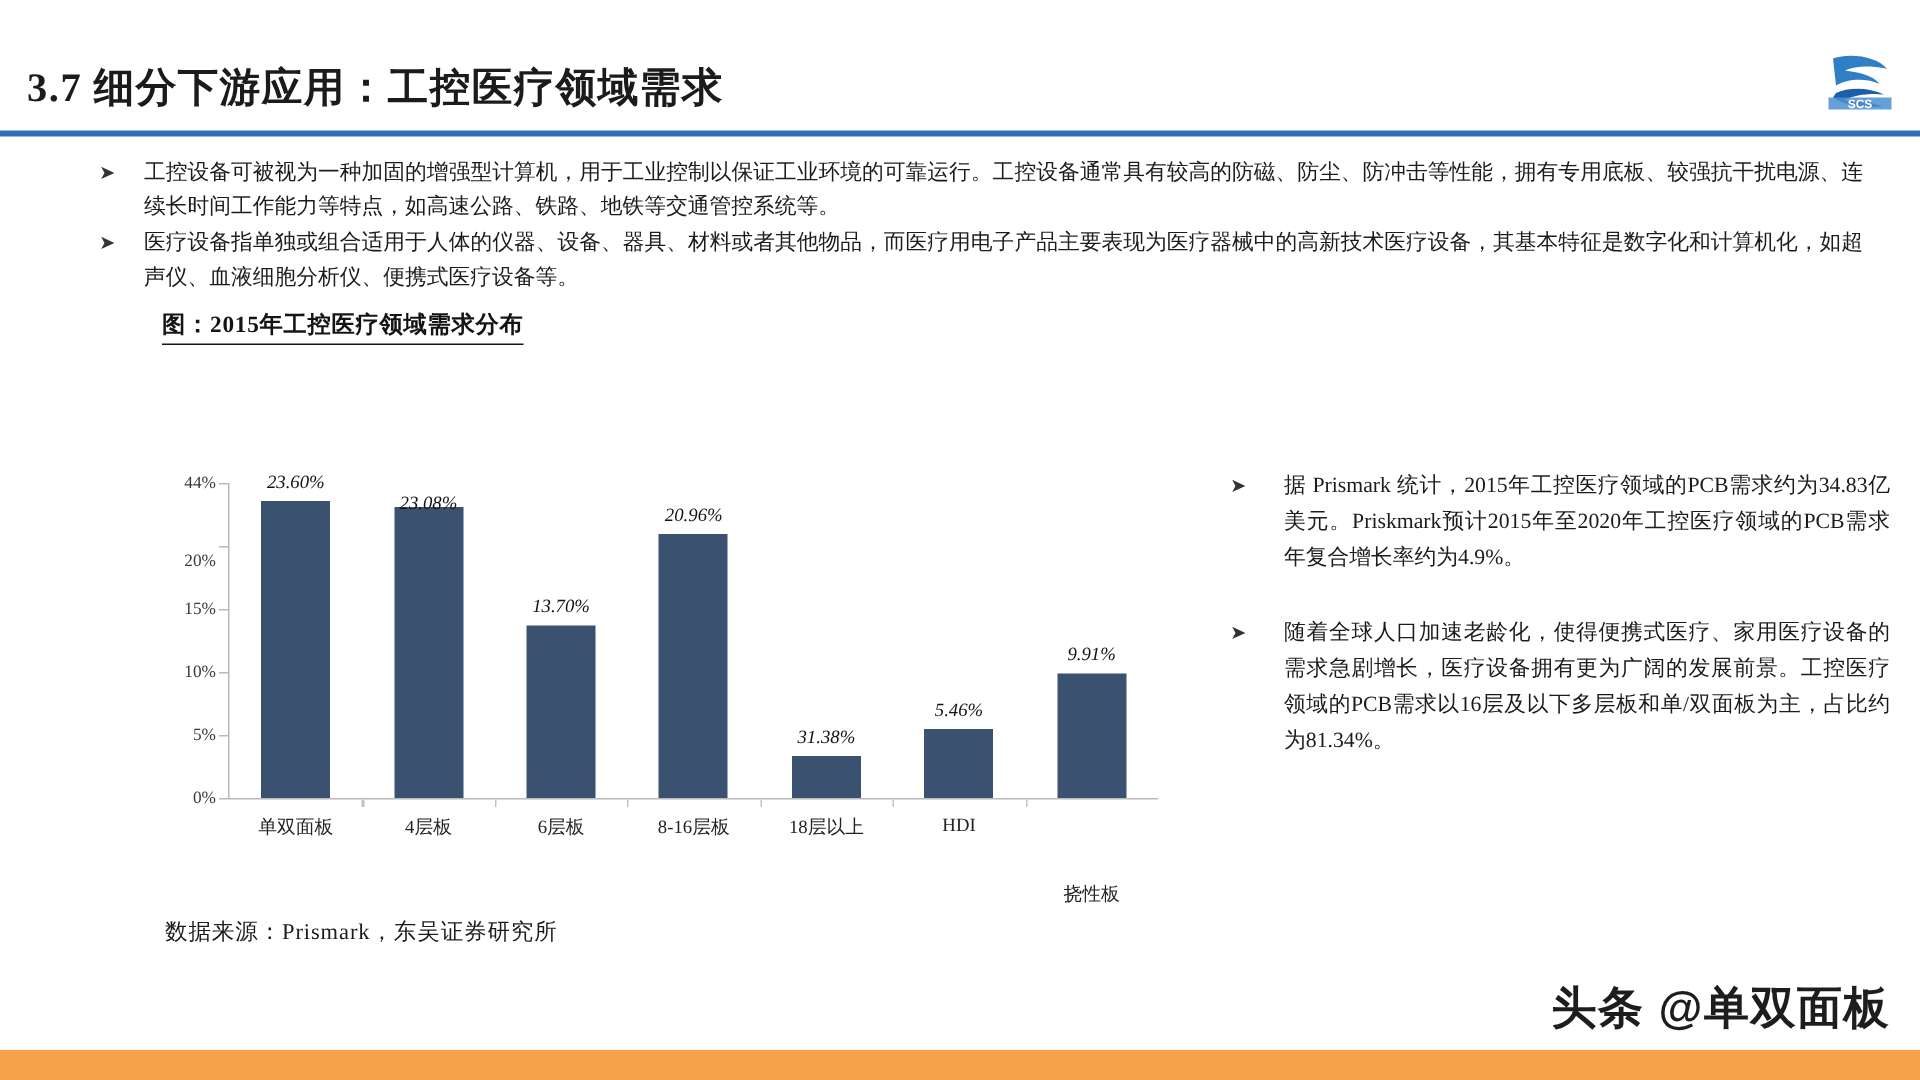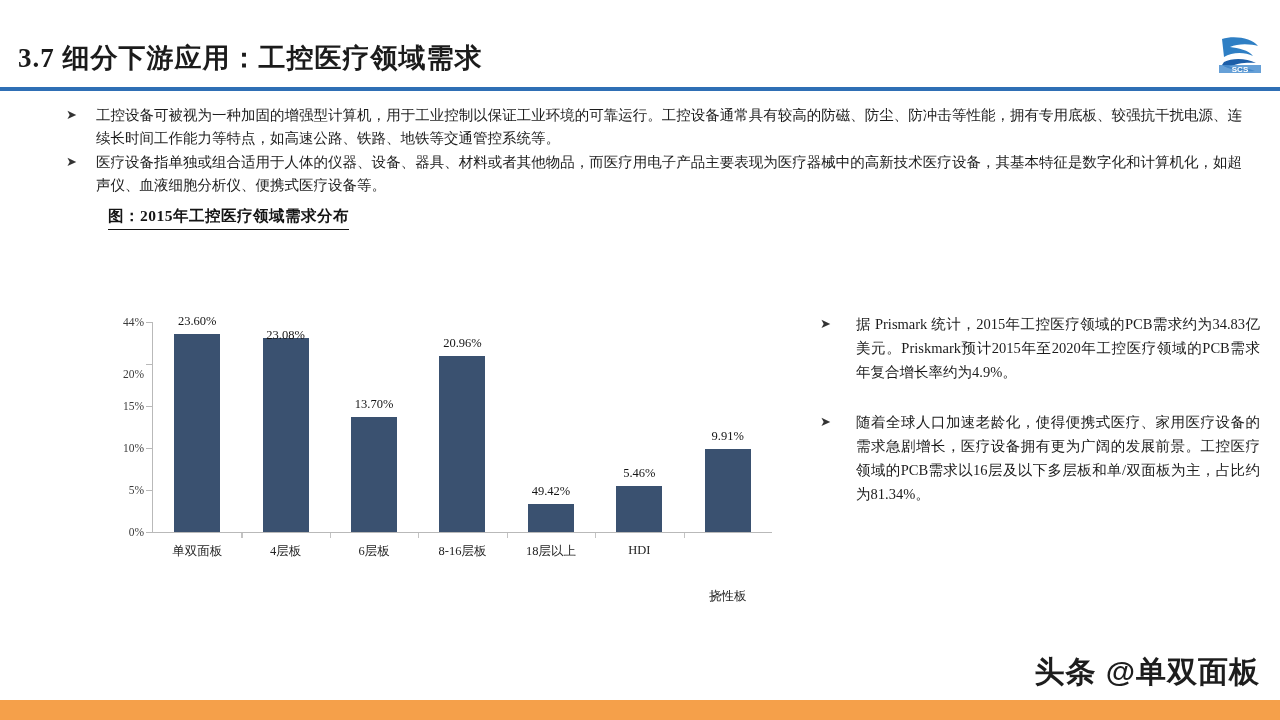--- a/index.html
+++ b/index.html
@@ -184,20 +184,21 @@
     position: absolute;
     left: 53px;
     top: 22px;
     width: 619px;
     height: 210px;
   }
   .bar-slot {
     position: absolute;
     bottom: 0;
     height: 210px;
+    font-style: italic;
   }
   .bar-rect {
     position: absolute;
     bottom: 0;
     left: 50%;
     transform: translateX(-50%);
     width: 46px;
     background: #3a5170;
   }
   .bar-value-label {
@@ -339,21 +340,21 @@
         <div class="bar-slot" style="left: 176.857px; width: 88.4286px;">
           <div class="bar-rect" style="height: 115.08px; background: rgb(58, 81, 112);"></div>
           <div class="bar-value-label" style="bottom: 120.08px;">13.70%</div>
         </div>
         <div class="bar-slot" style="left: 265.286px; width: 88.4286px;">
           <div class="bar-rect" style="height: 176.064px; background: rgb(58, 81, 112);"></div>
           <div class="bar-value-label" style="bottom: 181.064px;">20.96%</div>
         </div>
         <div class="bar-slot" style="left: 353.714px; width: 88.4286px;">
           <div class="bar-rect" style="height: 27.72px; background: rgb(58, 81, 112);"></div>
-          <div class="bar-value-label" style="bottom: 32.72px;">49.42%</div>
+          <div class="bar-value-label" style="bottom: 32.72px;">31.38%</div>
         </div>
         <div class="bar-slot" style="left: 442.143px; width: 88.4286px;">
           <div class="bar-rect" style="height: 45.864px; background: rgb(58, 81, 112);"></div>
           <div class="bar-value-label" style="bottom: 50.864px;">5.46%</div>
         </div>
         <div class="bar-slot" style="left: 530.571px; width: 88.4286px;">
           <div class="bar-rect" style="height: 83.244px; background: rgb(58, 81, 112);"></div>
           <div class="bar-value-label" style="bottom: 88.244px;">9.91%</div>
         </div>
       </div>
@@ -372,20 +373,21 @@
       <div class="y-tick-mark" style="top: 106px;"></div>
       <div class="y-tick-mark" style="top: 64px;"></div>
       <div class="y-tick-mark" style="top: 22px;"></div>
       <div class="x-tick-mark" style="left: 141.429px;"></div>
       <div class="x-tick-mark" style="left: 229.857px;"></div>
       <div class="x-tick-mark" style="left: 318.286px;"></div>
       <div class="x-tick-mark" style="left: 406.714px;"></div>
       <div class="x-tick-mark" style="left: 495.143px;"></div>
       <div class="x-tick-mark" style="left: 583.571px;"></div>
     </div>
+  <div id="chart-source">数据来源：Prismark，东吴证券研究所</div>
 </div>
 
 <div id="right-bullets">
   <div class="right-bullet-row">
     <div class="right-bullet-marker">➤</div>
     <div class="right-bullet-text">据 Prismark 统计，2015年工控医疗领域的PCB需求约为34.83亿美元。Priskmark预计2015年至2020年工控医疗领域的PCB需求年复合增长率约为4.9%。</div>
   </div>
   <div class="right-bullet-row">
     <div class="right-bullet-marker">➤</div>
     <div class="right-bullet-text">随着全球人口加速老龄化，使得便携式医疗、家用医疗设备的需求急剧增长，医疗设备拥有更为广阔的发展前景。工控医疗领域的PCB需求以16层及以下多层板和单/双面板为主，占比约为81.34%。</div>

